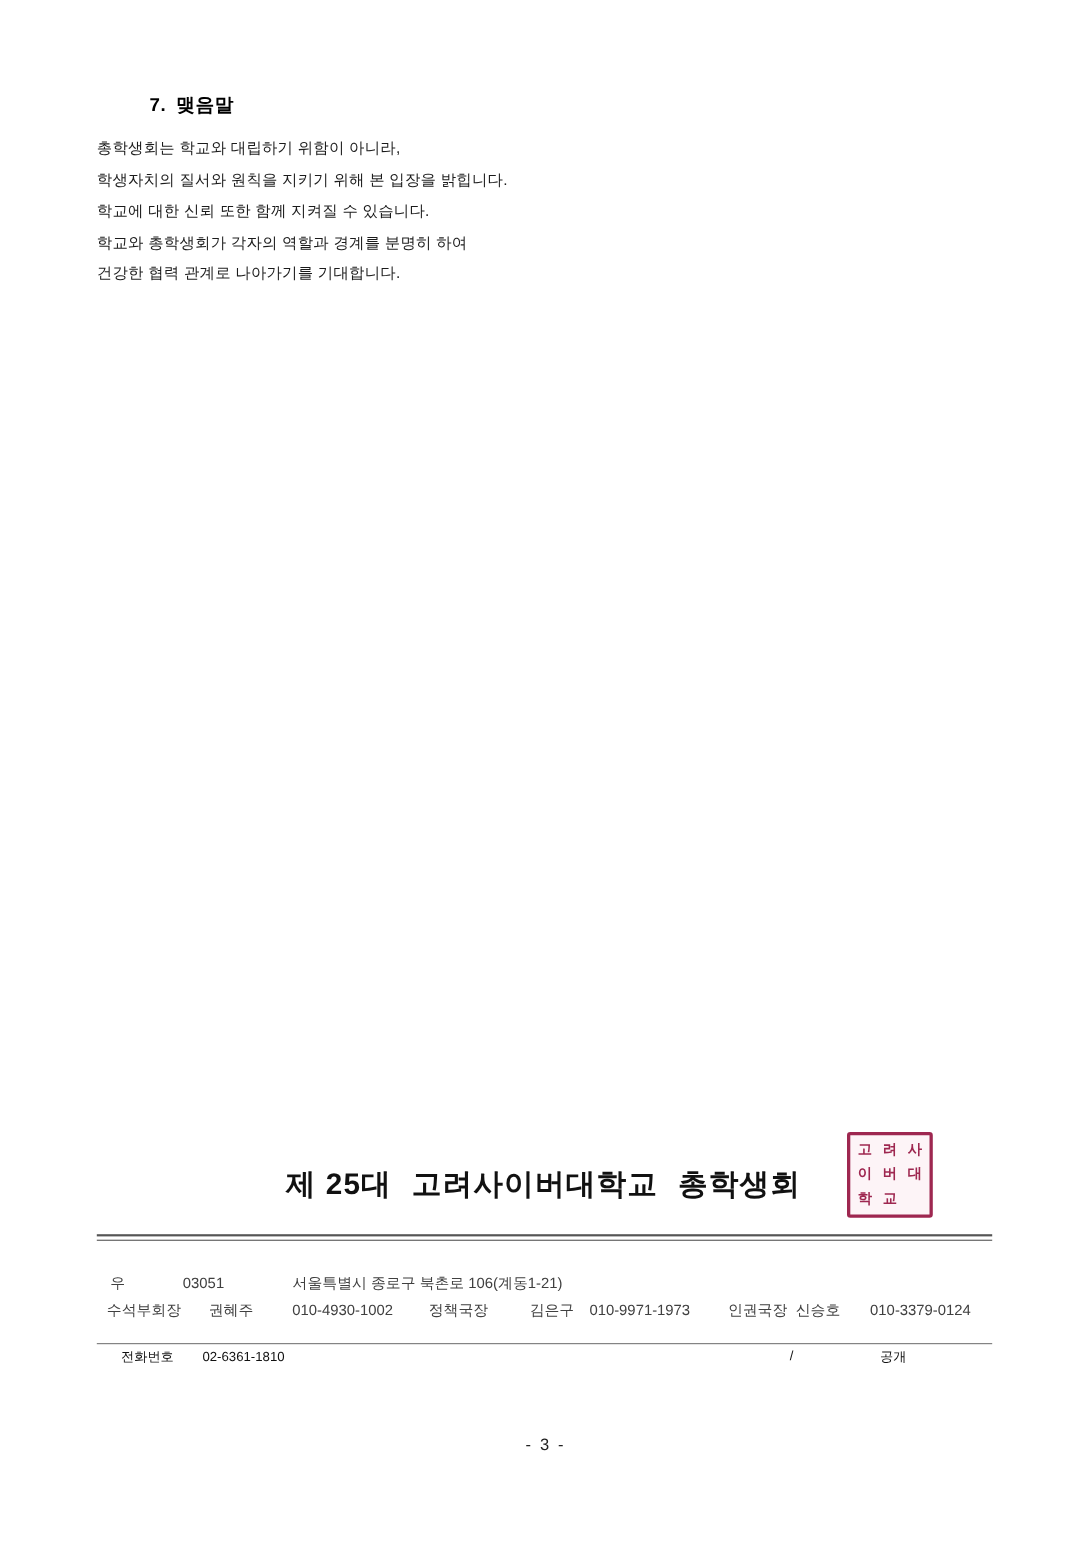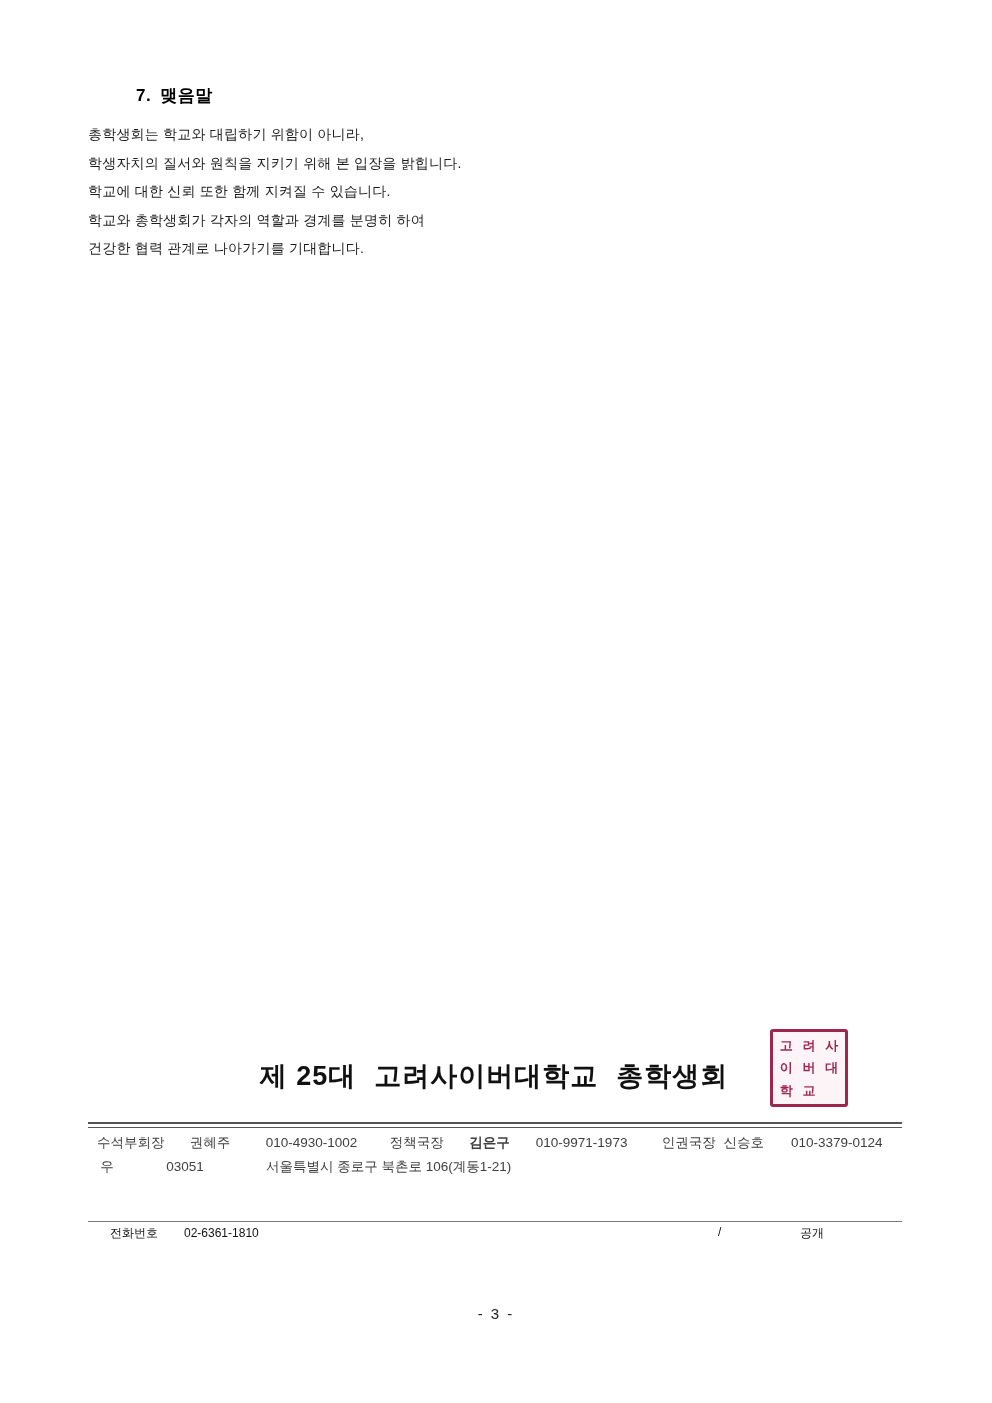--- a/index.html
+++ b/index.html
@@ -117,25 +117,25 @@
     font-size: 13.5px;
     color: #404040;
   }
   .f-row {
     display: flex;
     align-items: baseline;
     height: 24px;
     white-space: nowrap;
   }
   .f-role  { width: 92px; text-align: center; }
-  .f-name  { width: 78px; text-align: center; }
+  .f-name  { width: 78px; text-align: center; margin-top: 48px; }
   .f-phone { width: 140px; text-align: center; }
 
   .f-role2  { width: 86px; text-align: center; font-family: Liberation Serif, serif; }
-  .f-name2  { width: 70px; text-align: center; font-weight: bold; }
+  .f-name2  { width: 70px; text-align: right; }
   .f-phone2 { width: 128px; text-align: center; }
 
   .f-role3  { width: 80px; text-align: right; }
   .f-name3  { width: 60px; text-align: center; }
   .f-phone3 { width: 140px; text-align: center; }
 
   .addr-row {
     display: flex;
     align-items: baseline;
     height: 26px;

